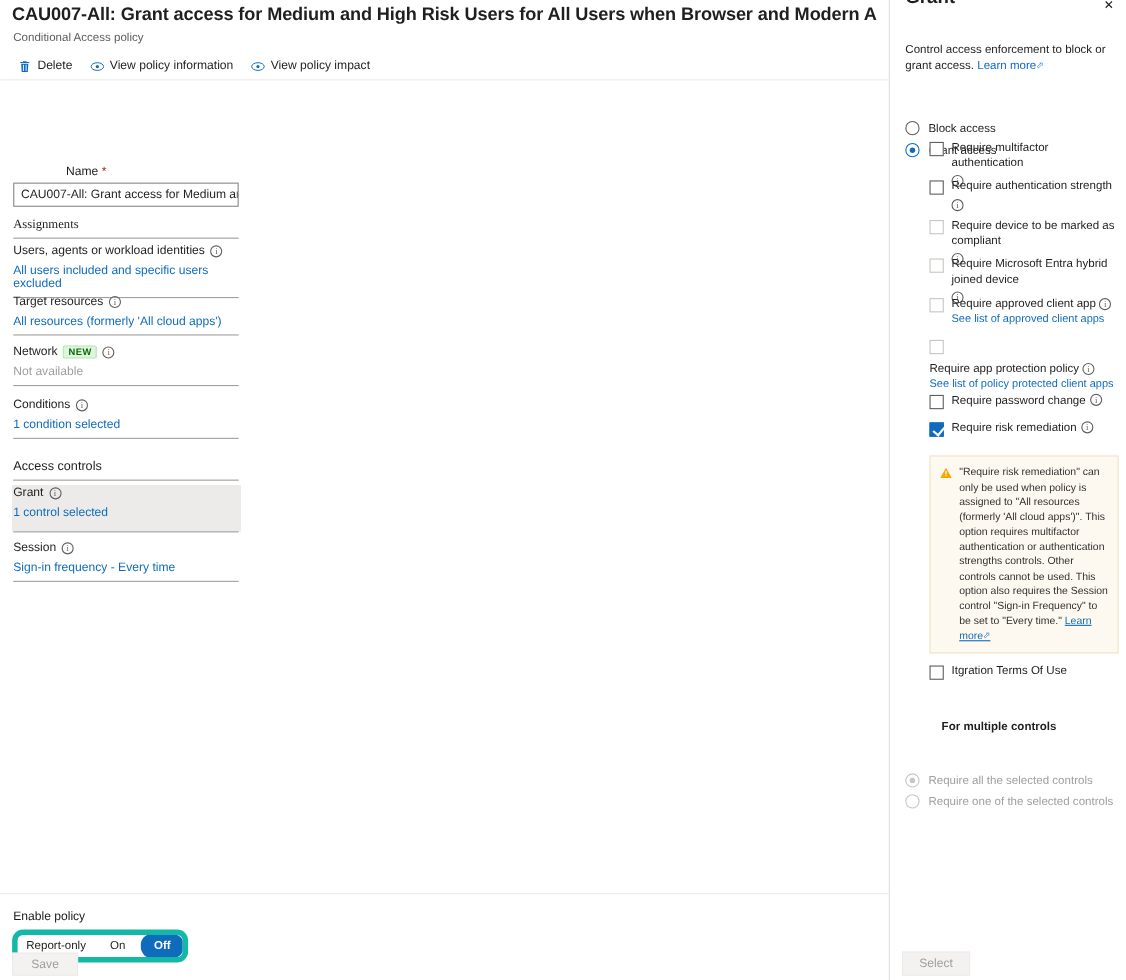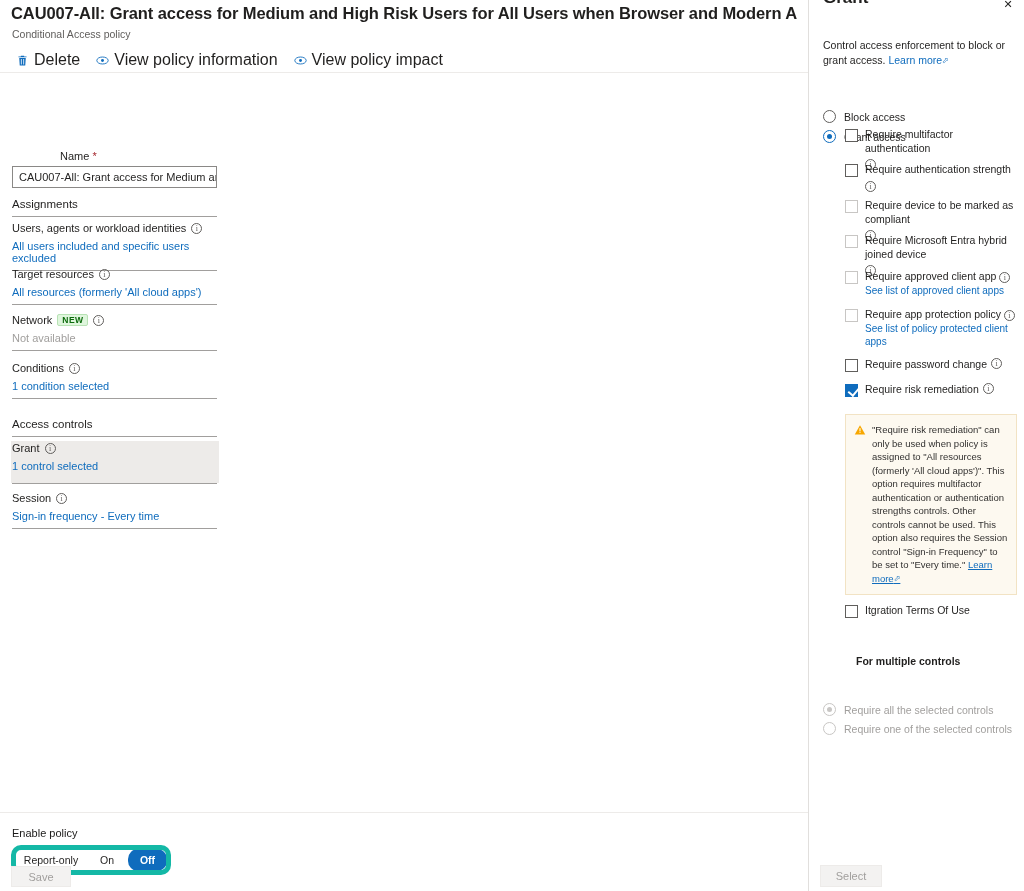--- a/index.html
+++ b/index.html
@@ -32,21 +32,21 @@
   .cmdbar {
     position: absolute; left: 0; top: 48px; width: 808px; height: 24px;
     display: flex; align-items: center; gap: 16px; padding-left: 16px;
   }
   .cmdbar-sep {
     position: absolute; left: 0; top: 72px; width: 808px; height: 1px;
     background: #edebe9;
   }
   .cmd {
     display: flex; align-items: center; gap: 5px;
-    font-size: 16px; color: #201f1e; cursor: pointer;
+    font-size: 11px; color: #201f1e; cursor: pointer;
   }
   .cmd svg { display: block; }
 
   .desc {
     position: absolute; left: 12px; top: 86px; width: 210px;
     font-size: 11px; line-height: 15.5px; color: #201f1e;
   }
   .link { color: #0f6cbd; text-decoration: none; cursor: pointer; }
   .ext { font-size: 8px; position: relative; top: -1px; }
 
@@ -267,21 +267,21 @@
     <div id="name-block">
       <div class="field-label">
         <span>Name</span>
         <span class="req">*</span>
       </div>
       <div class="textbox">
         <span>CAU007-All: Grant access for Medium and ...</span>
       </div>
     </div>
 
-    <div class="row" style="top:198px;">
+    <div class="row" style="top:198px;font-family:Liberation Serif, serif;">
       <div class="section-head">Assignments</div>
       <div class="rline"></div>
     </div>
 
     <div class="row" style="top:222px;">
       <div class="rlabel">
         <span>Users, agents or workload identities</span>
         <span class="info">i</span>
       </div>
       <div class="rval">All users included and specific users excluded</div>
@@ -404,21 +404,21 @@
 
     <div class="cb-row" style="top:270px;">
       <span class="cbox dim"></span>
       <span class="cb-text" style="display:block;">
         <span>Require approved client app</span>
         <span class="info">i</span>
         <div class="cb-sub">See list of approved client apps</div>
       </span>
     </div>
 
-    <div class="cb-row" style="top:308px;">
+    <div class="cb-row" style="top:308px;flex-direction:column;">
       <span class="cbox dim"></span>
       <span class="cb-text" style="display:block;">
         <span>Require app protection policy</span>
         <span class="info">i</span>
         <div class="cb-sub">See list of policy protected client apps</div>
       </span>
     </div>
 
     <div class="cb-row" style="top:358px;">
       <span class="cbox"></span>

